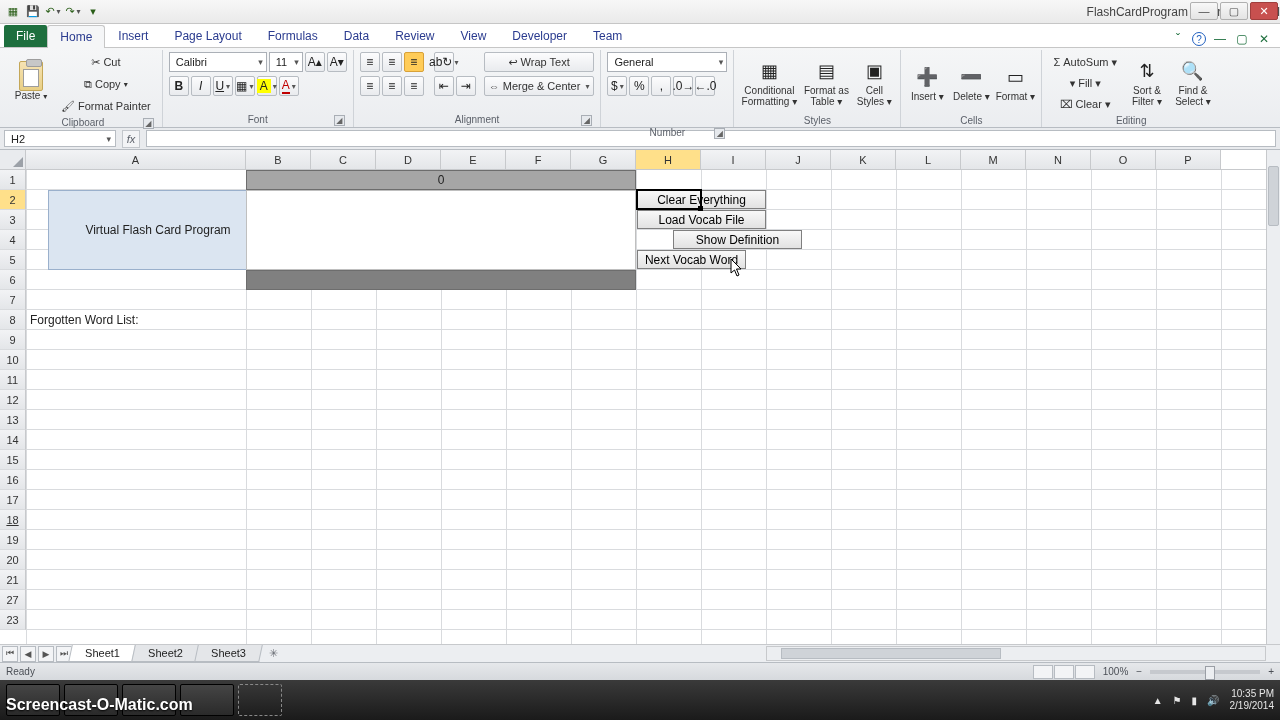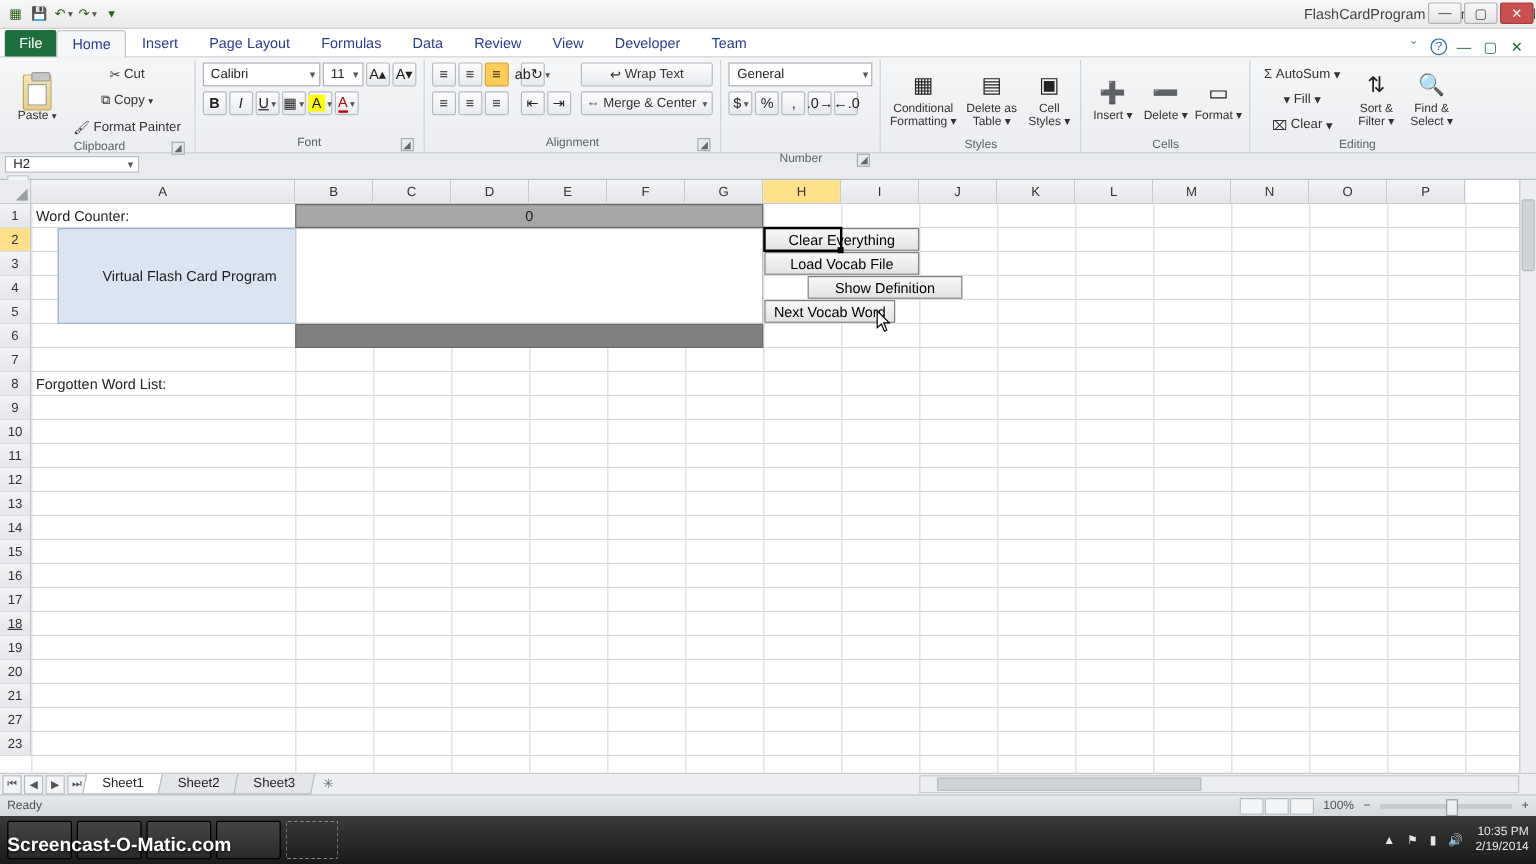--- a/index.html
+++ b/index.html
@@ -123,21 +123,21 @@
   .numfmt-combo::after { content: "▾"; position: absolute; right: 3px; font-size: 9px; color: #555; }
 
   
   .ico-paste { width: 28px; height: 30px; background: linear-gradient(#f6e3b4,#e9cf85); border: 1px solid #c4a758; border-radius: 2px; position: relative; }
   .ico-paste::before { content:""; position:absolute; top:-3px; left:6px; width:14px; height:6px; background:#c7c7c7; border:1px solid #9d9d9d; border-radius:2px; }
   .ico-paste::after  { content:""; position:absolute; bottom:3px; right:3px; width:14px; height:16px; background:#fff; border:1px solid #9d9d9d; }
 
   
   .formula-bar {
     height: 22px; background: #e9ebee; border-bottom: 1px solid #b7bcc2;
-    display: flex; align-items: stretch; flex-direction: column;
+    display: flex; align-items: stretch;
   }
   .name-box {
     width: 112px; background: #fff; border: 1px solid #b7bcc2; margin: 2px 0 2px 4px;
     display: flex; align-items: center; padding: 0 16px 0 6px; font-size: 11px; position: relative;
   }
   .name-box::after { content:"▾"; position:absolute; right:4px; font-size:9px; color:#555; }
   .fx-wrap { display:flex; align-items:center; padding: 0 6px; gap:4px; }
   .fx-btn { width:18px; height:18px; display:flex; align-items:center; justify-content:center; font-style:italic; color:#5a5f68; border:1px solid #c3c7cc; background:#f3f4f6; font-size:11px; }
   .formula-input { flex:1; background:#fff; border:1px solid #b7bcc2; margin:2px 4px 2px 0; }
 
@@ -379,21 +379,21 @@
   </div>
 
   <div class="group" style="min-width:160px;">
     <div class="group-body">
       <div class="big-btn" style="width:58px;">
         <div class="ico">▦</div>
         <div class="lbl"><span>Conditional Formatting</span> ▾</div>
       </div>
       <div class="big-btn" style="width:48px;">
         <div class="ico">▤</div>
-        <div class="lbl"><span>Delete as Table</span> ▾</div>
+        <div class="lbl"><span>Format as Table</span> ▾</div>
       </div>
       <div class="big-btn" style="width:40px;">
         <div class="ico">▣</div>
         <div class="lbl"><span>Cell Styles</span> ▾</div>
       </div>
     </div>
     <div class="group-label">Styles</div>
   </div>
 
   <div class="group" style="min-width:130px;">
@@ -530,21 +530,20 @@
       <div class="vline" style="left: 766px;"></div>
       <div class="vline" style="left: 831px;"></div>
       <div class="vline" style="left: 896px;"></div>
       <div class="vline" style="left: 961px;"></div>
       <div class="vline" style="left: 1026px;"></div>
       <div class="vline" style="left: 1091px;"></div>
       <div class="vline" style="left: 1156px;"></div>
       <div class="vline" style="left: 1221px;"></div>
     </div>
 
-  <div class="cell left" style="left:26px; top:20px; width:220px; height:20px;">Word Counter:</div>
 
   <div class="merged-gray" style="left:246px; top:20px; width:390px; height:20px; background:#a6a6a6; display:flex;align-items:center;justify-content:center;">
     <span>0</span>
   </div>
 
   <div class="merged-blue" style="left:26px; top:40px; width:220px; height:80px;">
     <span>Virtual Flash Card Program</span>
   </div>
 
   <div class="merged-gray" style="left:246px; top:120px; width:390px; height:20px;"></div>

